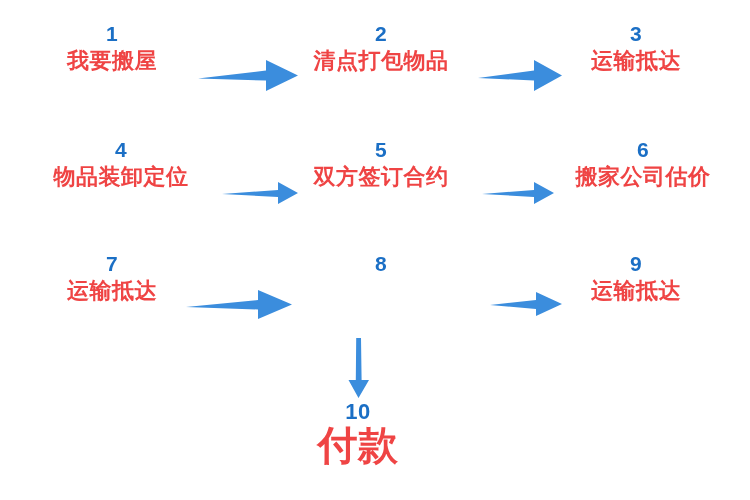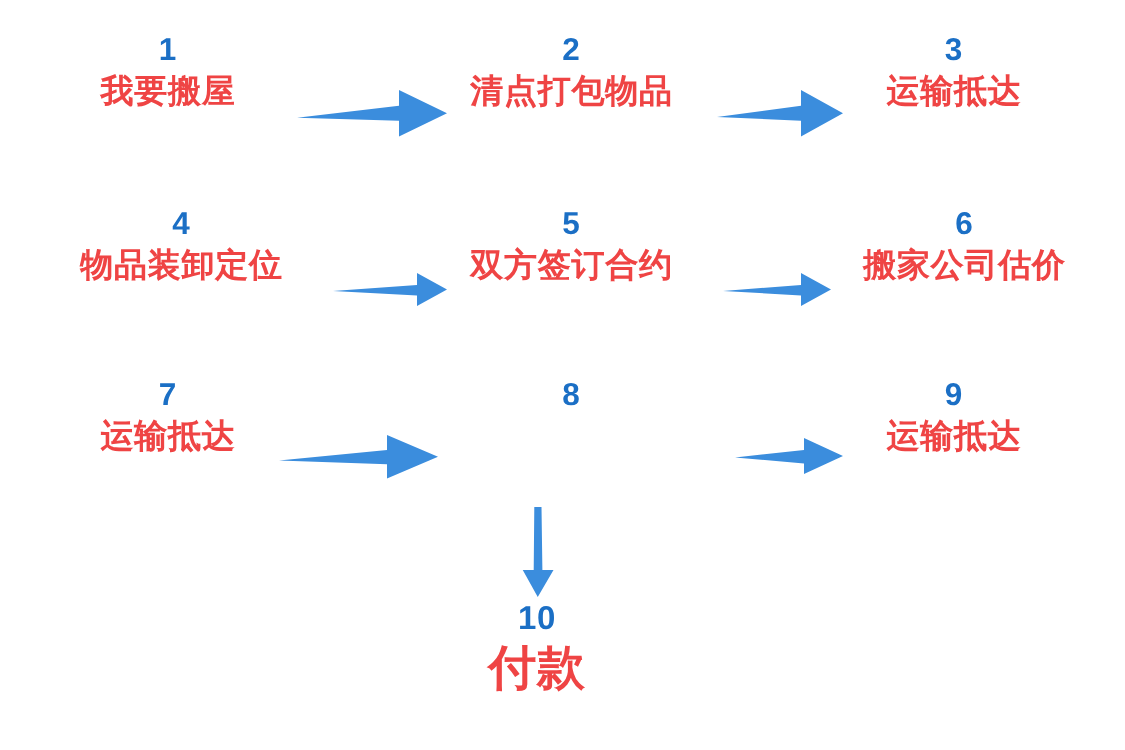--- a/index.html
+++ b/index.html
@@ -37,21 +37,21 @@
   }
   .step-label {
     display: block;
     font-size: 22px;
     font-weight: bold;
     line-height: 30px;
     color: #ef4444;
     letter-spacing: 0.5px;
   }
   .step.big .step-label {
-    font-size: 32px;
+    font-size: 40px;
     line-height: 42px;
   }
   .step.big .step-num {
     font-size: 22px;
   }
 
   
   .arrow {
     position: absolute;
   }

